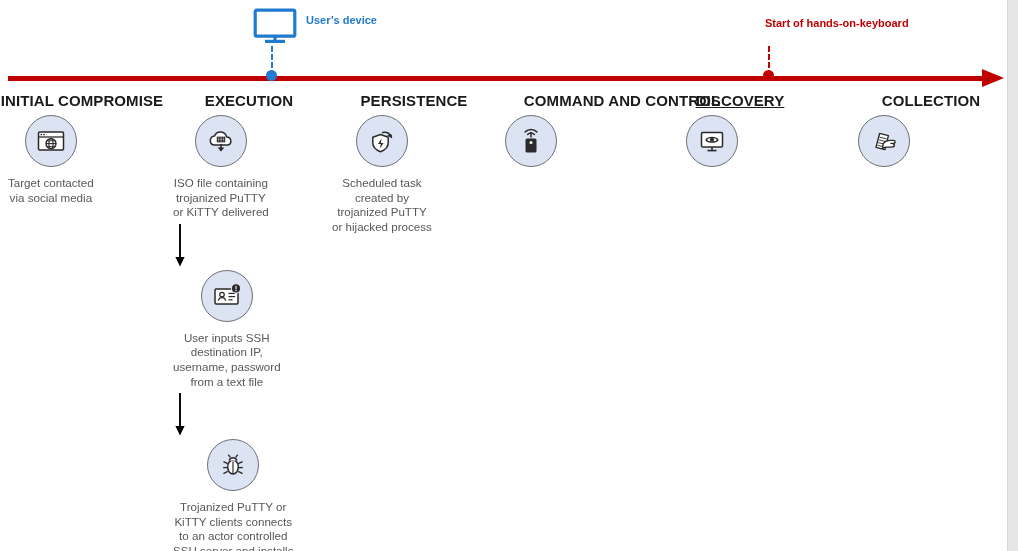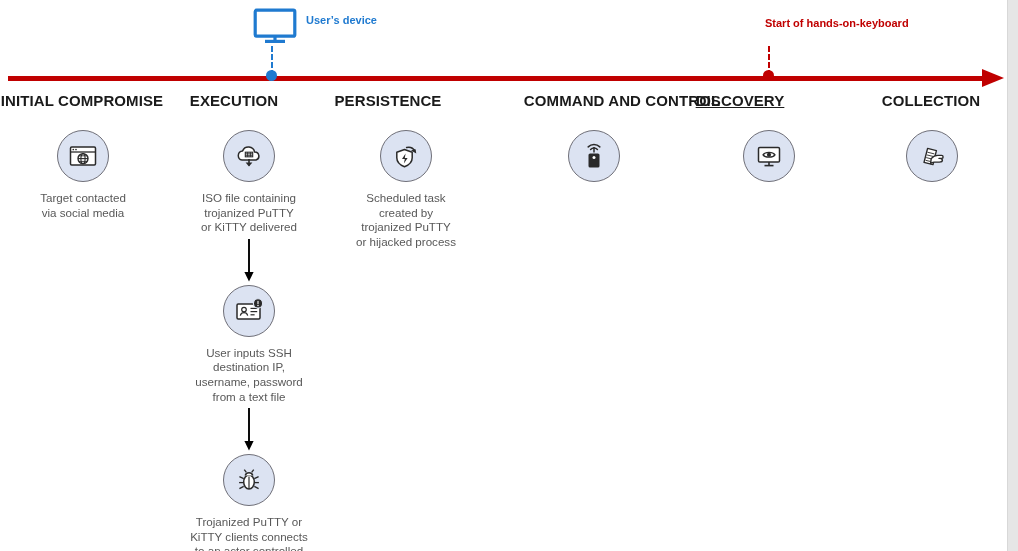--- a/index.html
+++ b/index.html
@@ -113,24 +113,24 @@
     color: #1a1a1a;
     letter-spacing: 0.1px;
     text-align: center;
     white-space: nowrap;
     transform: translateX(-50%);
   }
 
   
   .column {
     position: absolute;
-    top: 130px;
+    top: 115px;
     display: flex;
     flex-direction: column;
-    align-items: center;
+    align-items: flex-start;
     transform: translateX(-50%);
   }
 
   .node {
     display: flex;
     flex-direction: column;
     align-items: center;
   }
 
   .icon-circle {
@@ -187,22 +187,22 @@
 </div>
 
 <div class="marker-stem red" style="left:768px; top:46px; height:30px;"></div>
 <div class="marker-dot red" style="left:763px; top:70px;"></div>
 
 <div class="hok-callout">
   <div>Start of hands-on-keyboard</div>
 </div>
 
 <div class="stage-label" style="left:82px;">INITIAL COMPROMISE</div>
-<div class="stage-label" style="left:234px;">EXECUTION</div>
-<div class="stage-label" style="left:388px;">PERSISTENCE</div>
+<div class="stage-label" style="left:249px;">EXECUTION</div>
+<div class="stage-label" style="left:414px;">PERSISTENCE</div>
 <div class="stage-label" style="left:622px;">COMMAND AND CONTROL</div>
 <div class="stage-label" style="left:740px;text-decoration:underline;">DISCOVERY</div>
 <div class="stage-label" style="left:931px;">COLLECTION</div>
 
 <div class="column" style="left:83px; width:150px;">
   <div class="node">
     <div class="icon-circle">
       <svg width="32" height="32" viewBox="0 0 32 32" fill="none">
         <rect x="3.5" y="7" width="25" height="18" rx="1.2" stroke="#2a2a2a" stroke-width="1.5" fill="#ffffff"></rect>
         <line x1="3.5" y1="12" x2="28.5" y2="12" stroke="#2a2a2a" stroke-width="1.3"></line>

